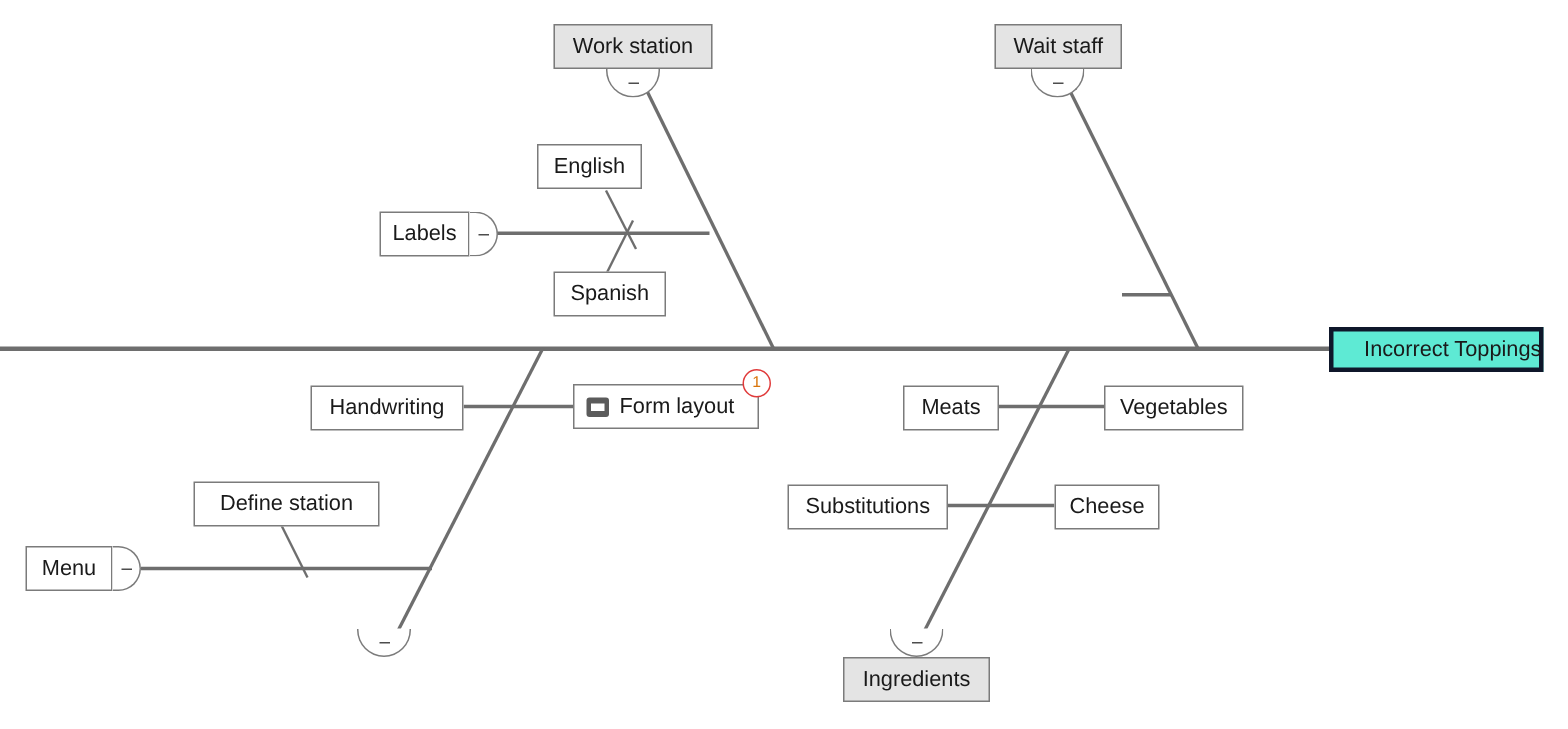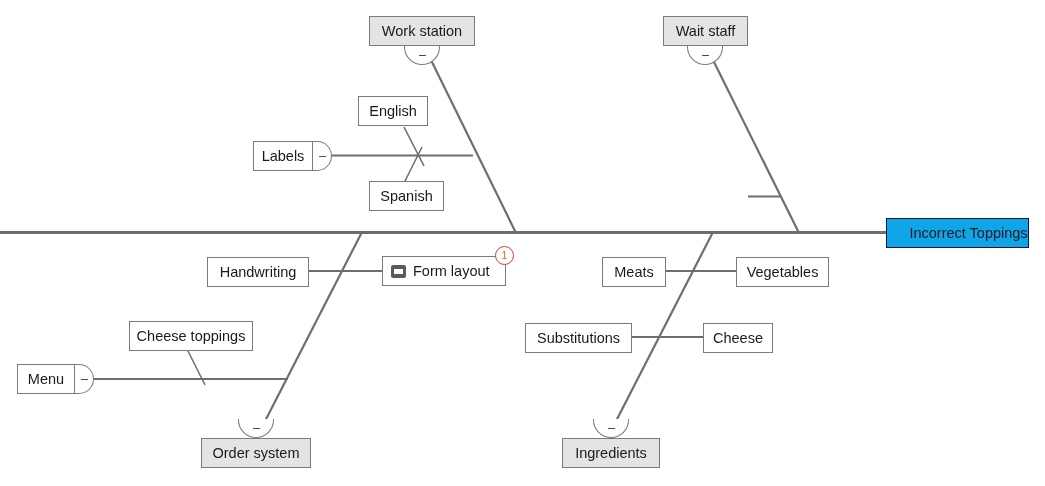--- a/index.html
+++ b/index.html
@@ -39,22 +39,22 @@
     justify-content: center;
     white-space: nowrap;
     padding: 0 10px;
     height: 30px;
   }
   .node.cat {
     background: #e4e4e4;
     border: 1px solid #7b7b7b;
   }
   .node.effect {
-    background: #0ea5e9;
-    border: 1px solid #0f172a;
+    background: #5eead4;
+    border: 3px solid #0f172a;
     padding-left: 32px;
   }
   .node.has-icon {
     justify-content: flex-start;
     padding-left: 8px;
   }
   .node-label {
     display: inline-block;
   }
   .collapse-cap {
@@ -173,23 +173,20 @@
     <span class="minus"></span>
   </div>
 
   <div class="node cat" style="left:663px; top:16px; width:85px;">
     <span class="node-label">Wait staff</span>
   </div>
   <div class="collapse-bubble" style="left:687px; top:46px;">
     <span class="minus"></span>
   </div>
 
-  <div class="node cat" style="left:201px; top:438px; width:110px;">
-    <span class="node-label">Order system</span>
-  </div>
   <div class="collapse-bubble" style="left:238px; top:419px;">
     <span class="minus"></span>
   </div>
 
   <div class="node cat" style="left:562px; top:438px; width:98px;">
     <span class="node-label">Ingredients</span>
   </div>
   <div class="collapse-bubble" style="left:593px; top:419px;">
     <span class="minus"></span>
   </div>
@@ -220,21 +217,21 @@
 
   <div class="node has-icon" style="left:382px; top:256px; width:124px;">
     <span class="note-icon"></span>
     <span class="node-label">Form layout</span>
   </div>
   <div class="badge" style="left:495px; top:246px;">
     <span>1</span>
   </div>
 
   <div class="node" style="left:129px; top:321px; width:124px;">
-    <span class="node-label">Cheese toppings</span>
+    <span class="node-label">Define station</span>
   </div>
 
   <div class="node" style="left:17px; top:364px; width:58px;">
     <span class="node-label">Menu</span>
   </div>
   <div class="collapse-cap" style="left:75px; top:364px;">
     <span class="minus"></span>
   </div>
 
   <div class="node" style="left:602px; top:257px; width:64px;">

